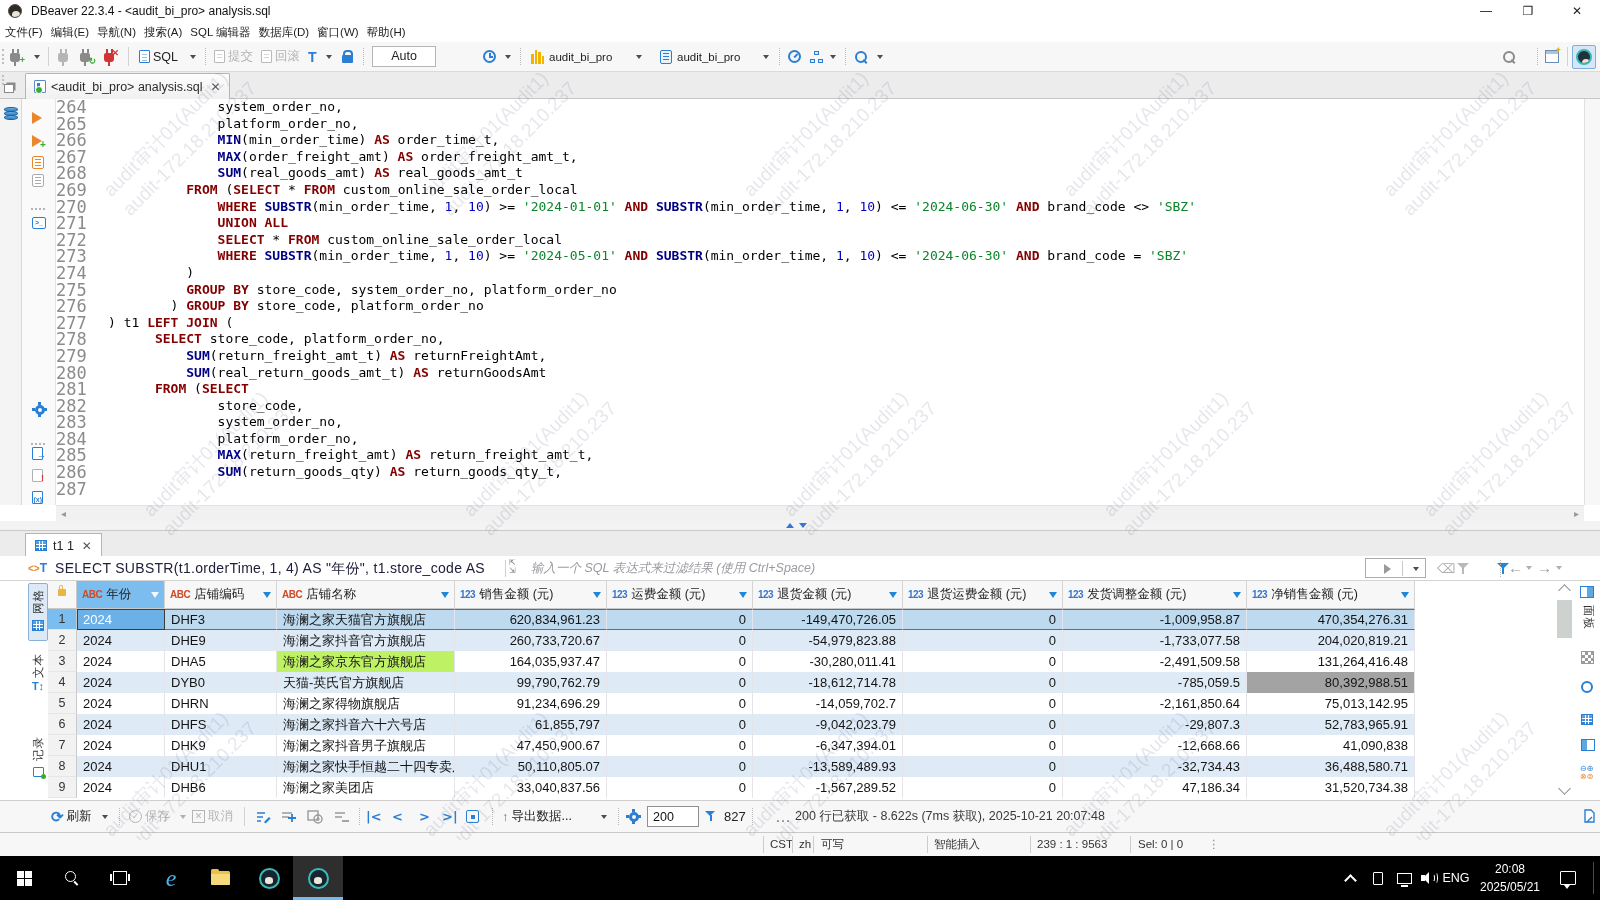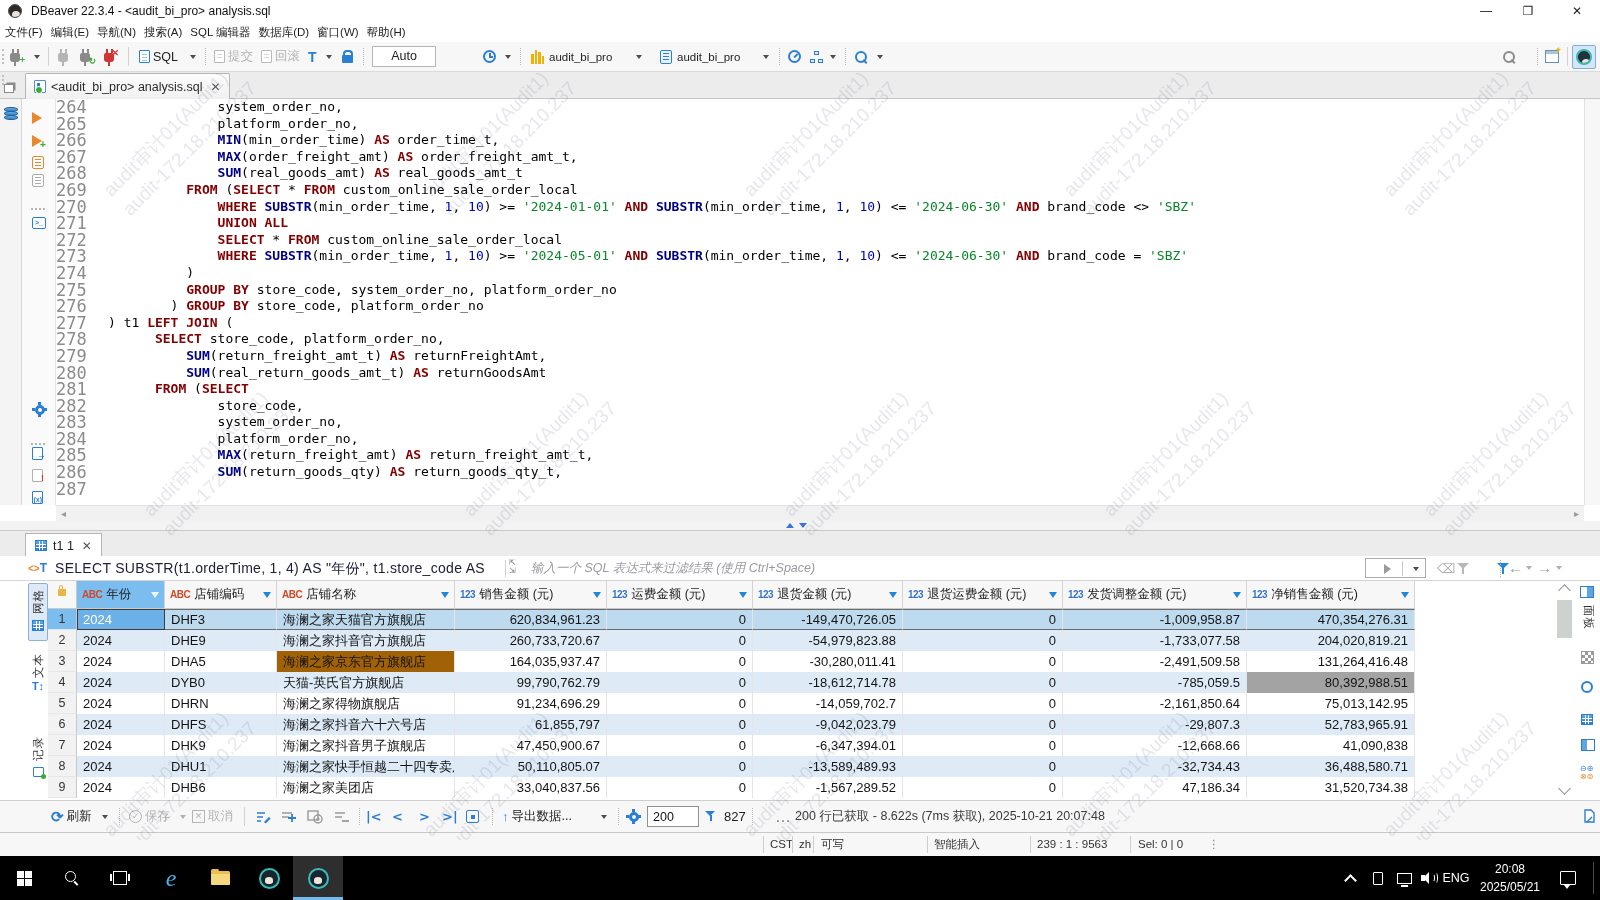--- a/index.html
+++ b/index.html
@@ -550,21 +550,21 @@
     <div class="cell" style="left: 229px; top: 49px; width: 178px; height: 21px; line-height: 21px; background: rgb(222, 235, 247);">海澜之家抖音官方旗舰店</div>
     <div class="cell r" style="left: 407px; top: 49px; width: 152px; height: 21px; line-height: 21px; background: rgb(222, 235, 247);">260,733,720.67</div>
     <div class="cell r" style="left: 559px; top: 49px; width: 146px; height: 21px; line-height: 21px; background: rgb(222, 235, 247);">0</div>
     <div class="cell r" style="left: 705px; top: 49px; width: 150px; height: 21px; line-height: 21px; background: rgb(222, 235, 247);">-54,979,823.88</div>
     <div class="cell r" style="left: 855px; top: 49px; width: 160px; height: 21px; line-height: 21px; background: rgb(222, 235, 247);">0</div>
     <div class="cell r" style="left: 1015px; top: 49px; width: 184px; height: 21px; line-height: 21px; background: rgb(222, 235, 247);">-1,733,077.58</div>
     <div class="cell r" style="left: 1199px; top: 49px; width: 168px; height: 21px; line-height: 21px; background: rgb(222, 235, 247);">204,020,819.21</div>
     <div class="rhcell" style="top: 70px; height: 21px; line-height: 21px;">3</div>
     <div class="cell" style="left: 29px; top: 70px; width: 88px; height: 21px; line-height: 21px; background: rgb(255, 255, 255);">2024</div>
     <div class="cell" style="left: 117px; top: 70px; width: 112px; height: 21px; line-height: 21px; background: rgb(255, 255, 255);">DHA5</div>
-    <div class="cell" style="left: 229px; top: 70px; width: 178px; height: 21px; line-height: 21px; background: #a16207;">海澜之家京东官方旗舰店</div>
+    <div class="cell" style="left: 229px; top: 70px; width: 178px; height: 21px; line-height: 21px; background: #bef264;">海澜之家京东官方旗舰店</div>
     <div class="cell r" style="left: 407px; top: 70px; width: 152px; height: 21px; line-height: 21px; background: rgb(255, 255, 255);">164,035,937.47</div>
     <div class="cell r" style="left: 559px; top: 70px; width: 146px; height: 21px; line-height: 21px; background: rgb(255, 255, 255);">0</div>
     <div class="cell r" style="left: 705px; top: 70px; width: 150px; height: 21px; line-height: 21px; background: rgb(255, 255, 255);">-30,280,011.41</div>
     <div class="cell r" style="left: 855px; top: 70px; width: 160px; height: 21px; line-height: 21px; background: rgb(255, 255, 255);">0</div>
     <div class="cell r" style="left: 1015px; top: 70px; width: 184px; height: 21px; line-height: 21px; background: rgb(255, 255, 255);">-2,491,509.58</div>
     <div class="cell r" style="left: 1199px; top: 70px; width: 168px; height: 21px; line-height: 21px; background: rgb(255, 255, 255);">131,264,416.48</div>
     <div class="rhcell" style="top: 91px; height: 21px; line-height: 21px;">4</div>
     <div class="cell" style="left: 29px; top: 91px; width: 88px; height: 21px; line-height: 21px; background: rgb(222, 235, 247);">2024</div>
     <div class="cell" style="left: 117px; top: 91px; width: 112px; height: 21px; line-height: 21px; background: rgb(222, 235, 247);">DYB0</div>
     <div class="cell" style="left: 229px; top: 91px; width: 178px; height: 21px; line-height: 21px; background: rgb(222, 235, 247);">天猫-英氏官方旗舰店</div>

